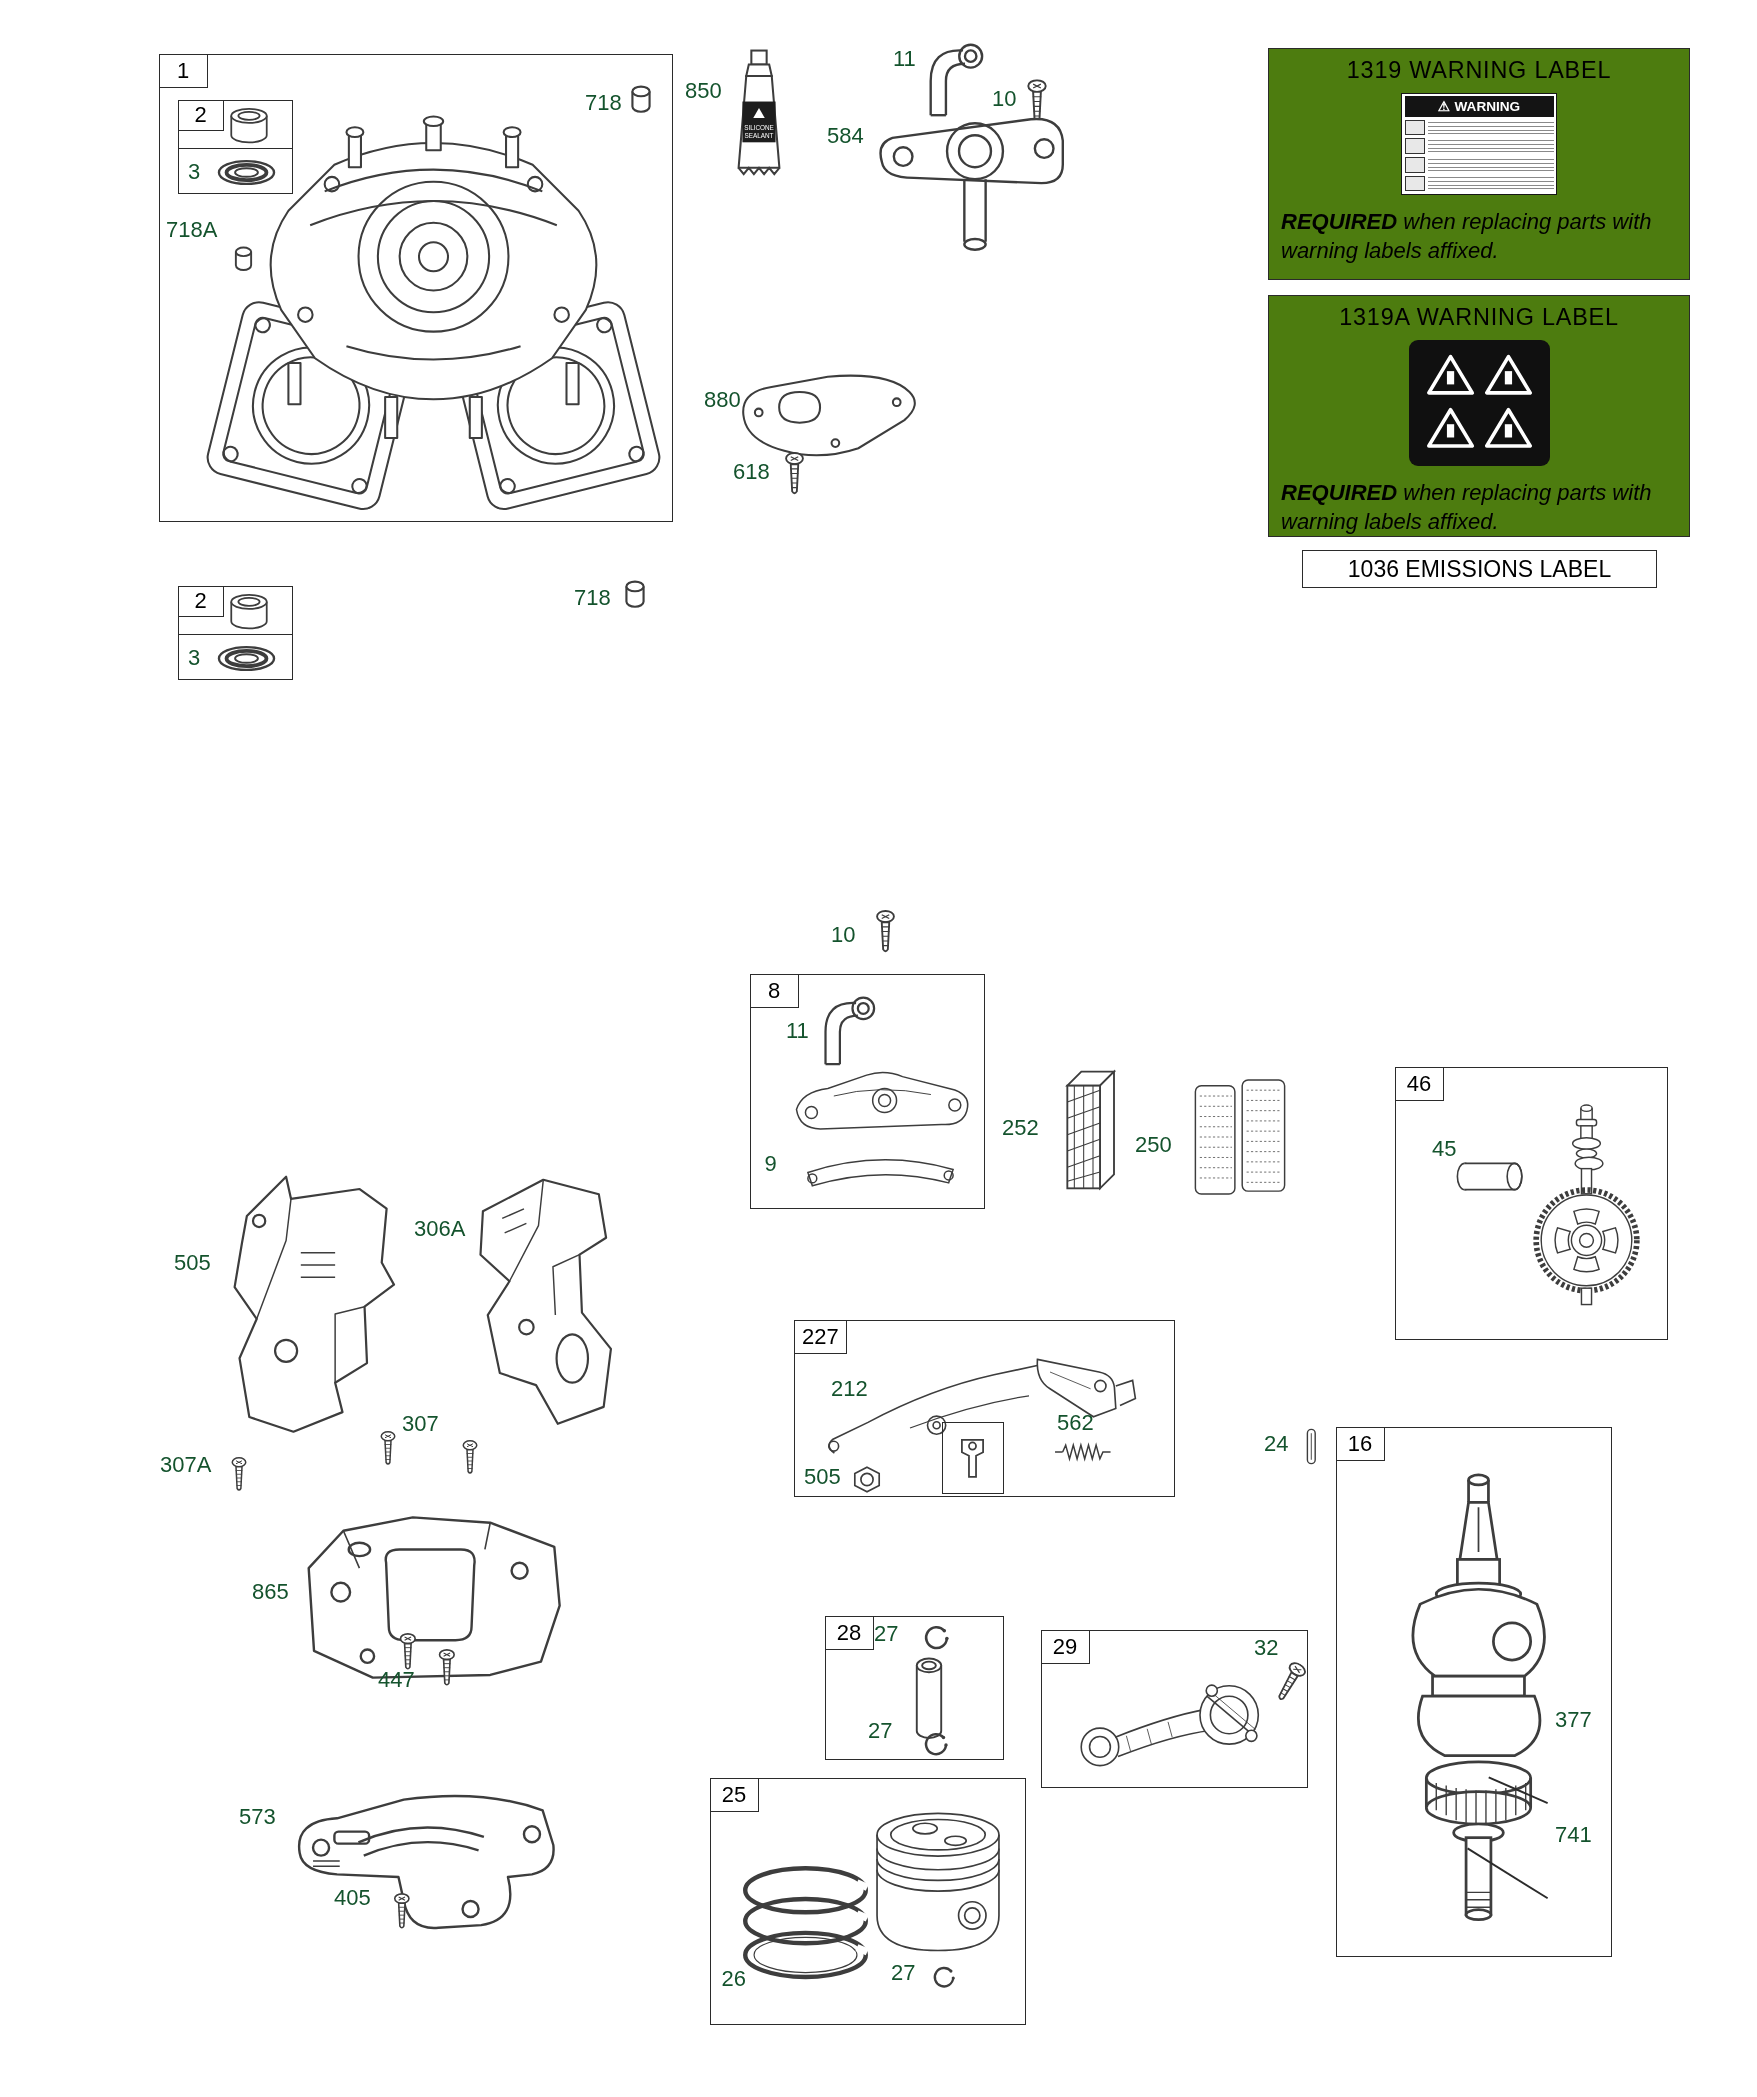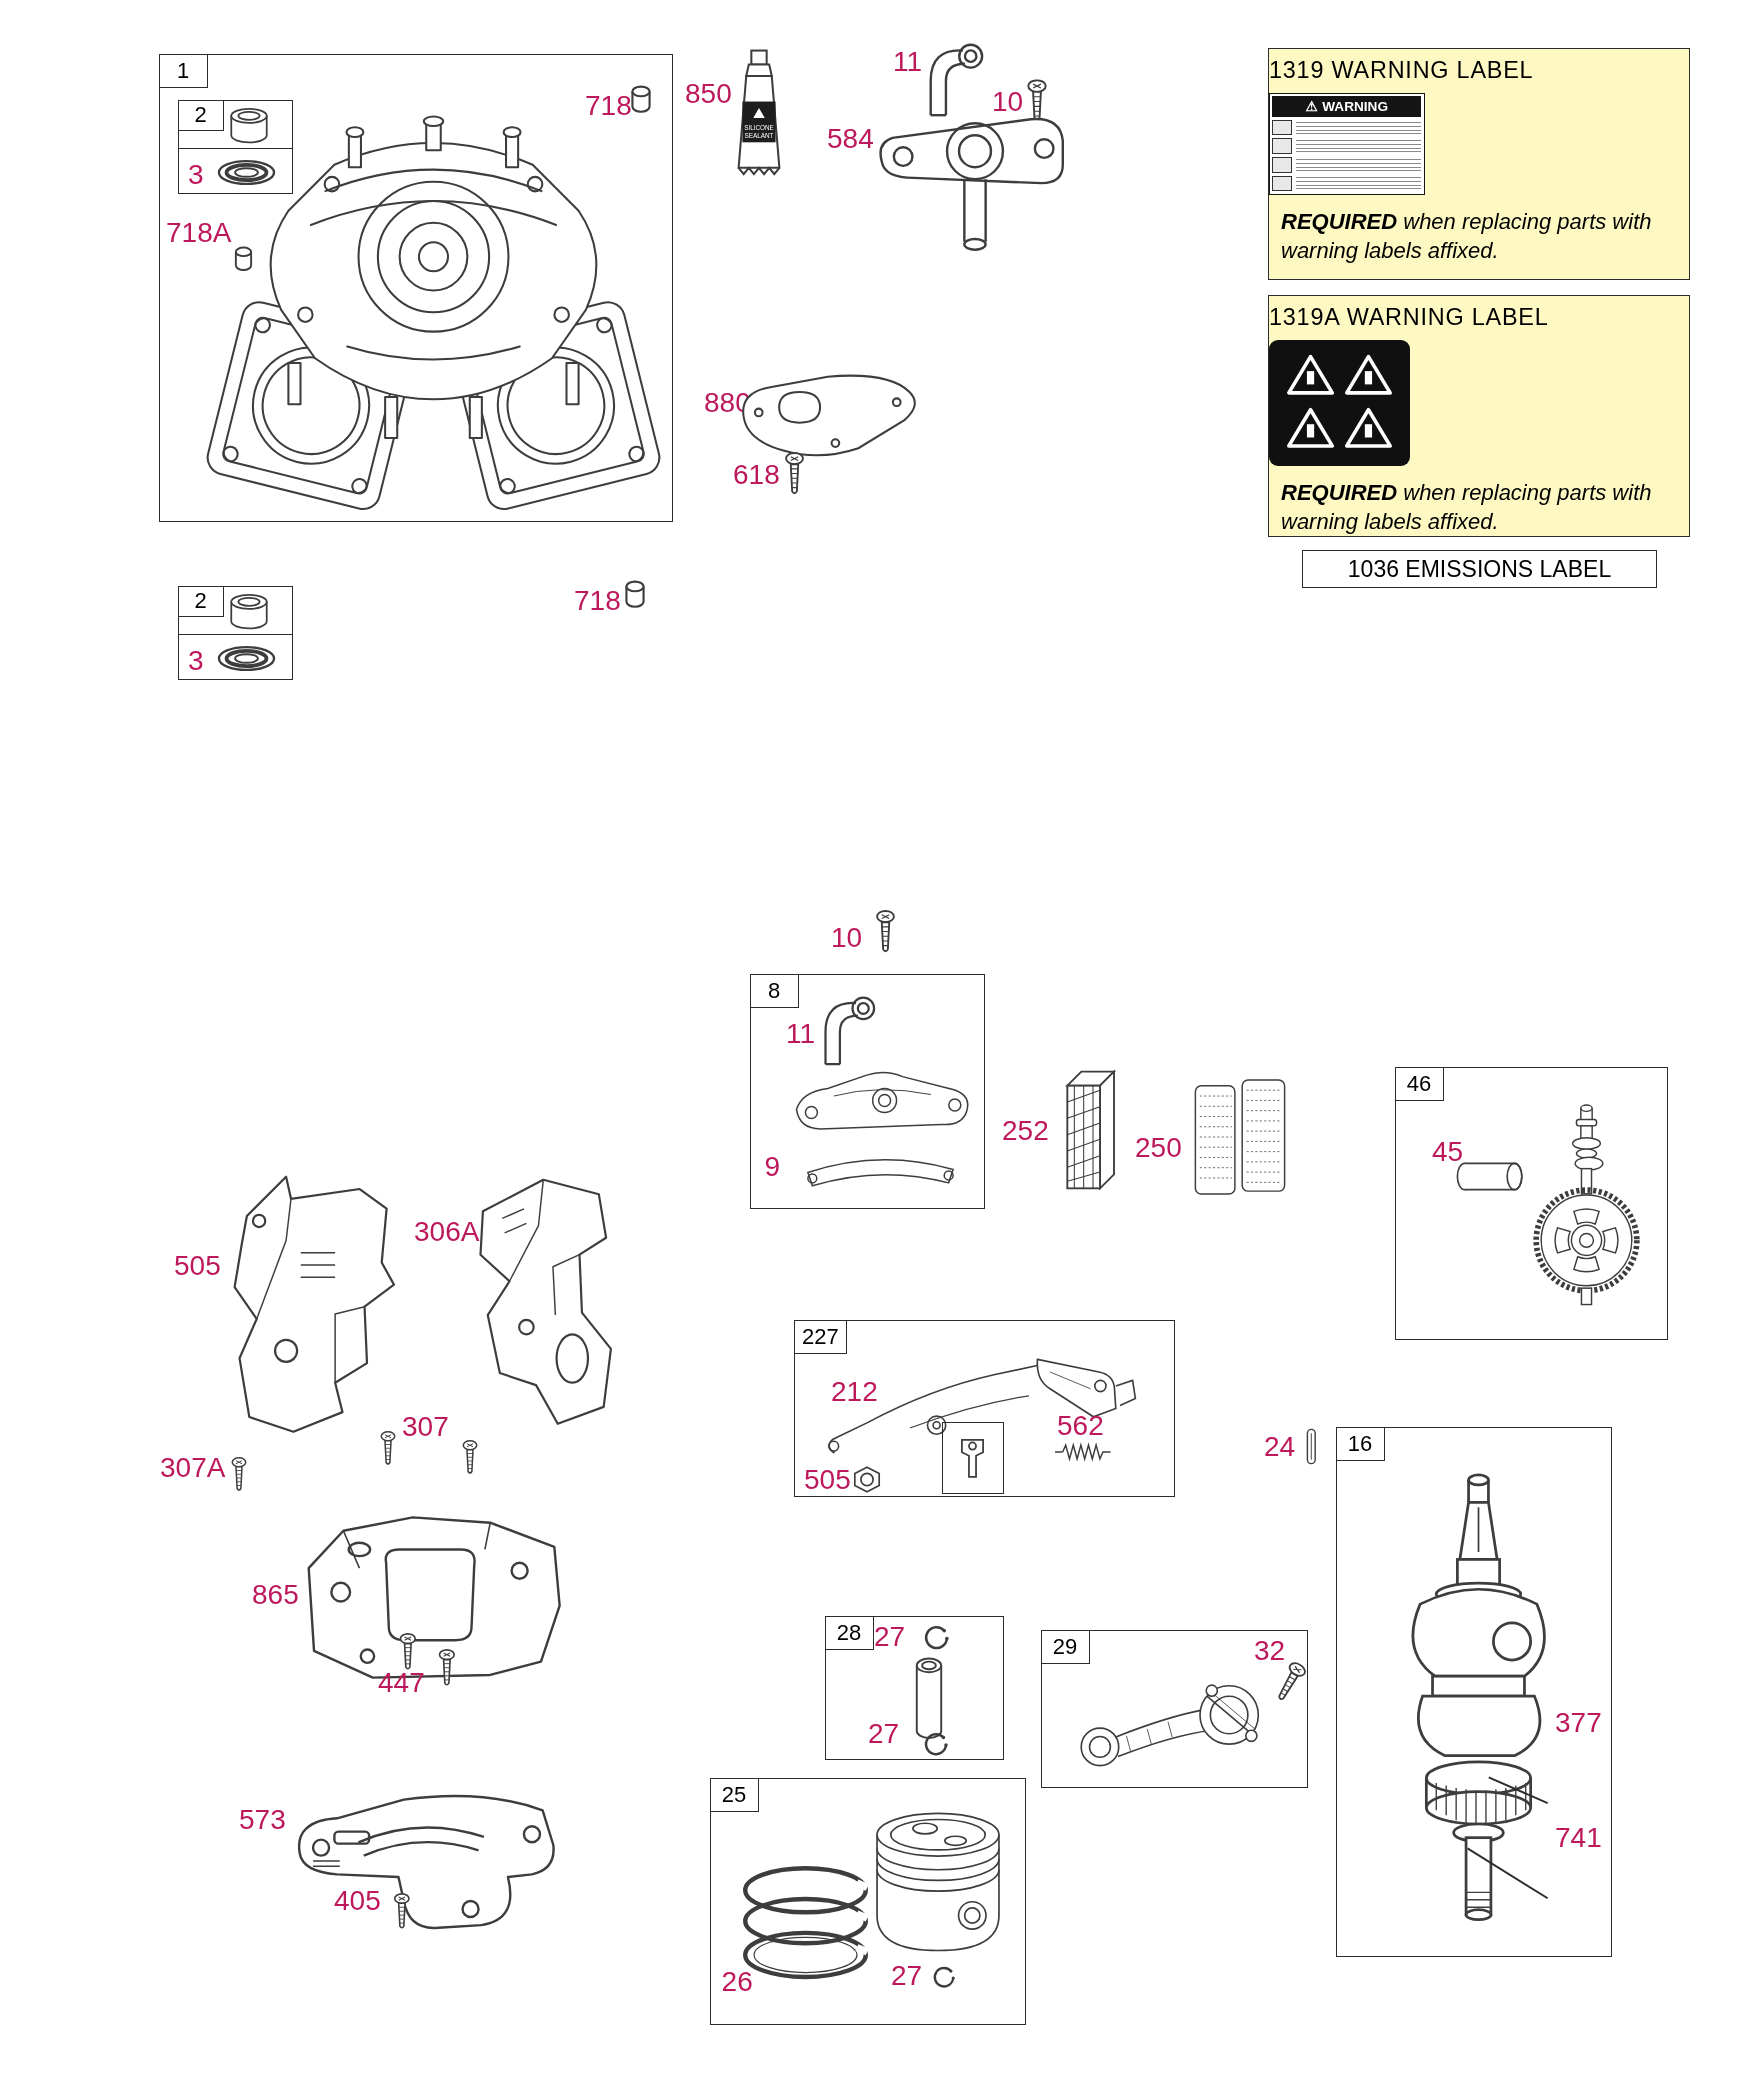--- a/index.html
+++ b/index.html
@@ -3,24 +3,24 @@
 <meta charset="utf-8">
 <style>
   html,body{margin:0;padding:0}
   body{font-family:"Liberation Sans",sans-serif;background:#fff}
   #canvas{position:relative;width:1757px;height:2097px;background:#fff;overflow:hidden}
   .pbox{position:absolute;border:1.5px solid #2b2b2b}
   .pbox.white{background:#fff}
   .tab{position:absolute;top:-1.5px;left:-1.5px;min-width:32px;height:32px;padding:0 7.6px;
        border:1.5px solid #2b2b2b;background:#fff;display:flex;align-items:center;justify-content:center;
        font-size:22px;color:#000;line-height:1}
-  .callout{position:absolute;font-size:28px;color:#be185d;white-space:nowrap;line-height:1}
+  .callout{position:absolute;font-size:22px;color:#14532d;white-space:nowrap;line-height:1}
   .part{position:absolute}
   .divline{position:absolute;left:0;right:0;border-top:1.5px solid #2b2b2b}
-  .warnbox{position:absolute;border:1.5px solid #2b2b2b;background:#fef9c3;display:flex;flex-direction:column;align-items:flex-start}
+  .warnbox{position:absolute;border:1.5px solid #2b2b2b;background:#4d7c0f;display:flex;flex-direction:column;align-items:center}
   .warntitle{font-size:23.4px;margin-top:7.6px;letter-spacing:0.8px;color:#000}
   .reqwrap{align-self:stretch;padding:0 12px;margin-top:12px;font-style:italic;font-size:22px;line-height:1.32;color:#000}
   .emisbox{position:absolute;border:1.5px solid #2b2b2b;background:#fff;display:flex;align-items:center;justify-content:center;font-size:23px;color:#000}
   .wl1319{width:149px;border:1.5px solid #161616;background:#fff;padding:2.3px;margin-top:9px}
   .wl-head{background:#141414;color:#fff;font-weight:bold;font-size:13.6px;display:flex;align-items:center;justify-content:center;gap:4.5px;height:21px}
   .wl-row{display:flex;gap:3.8px;margin-top:3px;align-items:center}
   .wl-pic{width:18px;height:13.6px;border:1.5px solid #333;background:#e8e8e8}
   .wl-lines{flex:1;height:12px;background:repeating-linear-gradient(to bottom,#8a8a8a 0 1.5px,transparent 1.5px 3.8px)}
   .wl1319a{width:141px;height:131px;background:#101010;border-radius:9px;display:flex;align-items:center;justify-content:center;margin-top:9px}
   svg.part{overflow:visible}

